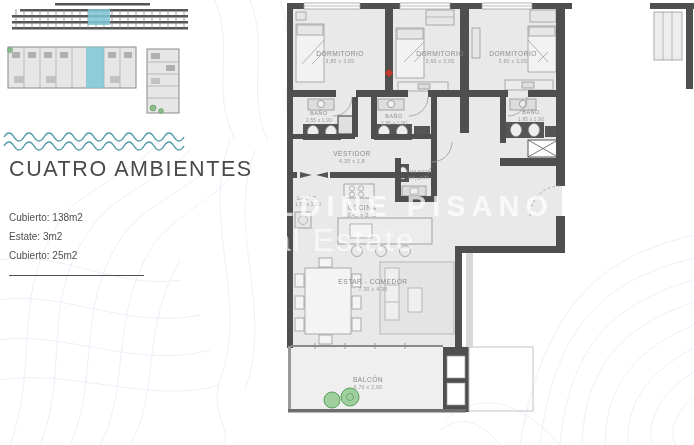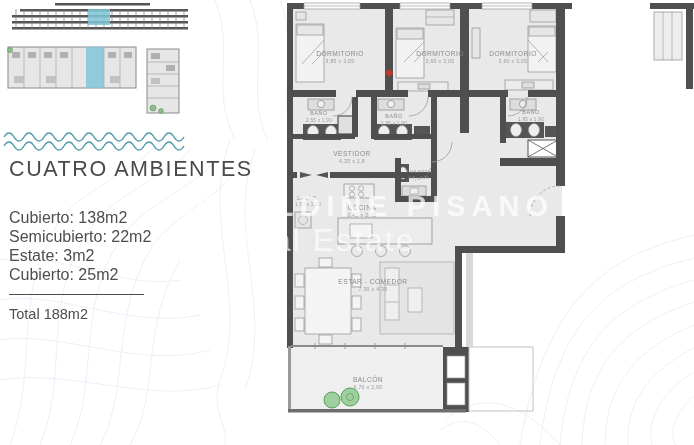--- a/index.html
+++ b/index.html
@@ -2,21 +2,21 @@
 <html><head>
 <meta charset="utf-8">
 <style>
   html,body{margin:0;padding:0;background:#fff;}
   .stage{position:relative;width:694px;height:445px;background:#fff;overflow:hidden;
          font-family:"Liberation Sans",sans-serif;}
   .scene{position:absolute;left:0;top:0;}
   
   .info{position:absolute;left:9px;top:157px;color:#4e4e4e;z-index:4;}
   .info .title{font-size:21.5px;letter-spacing:1.6px;font-weight:400;color:#4a4a4a;}
-  .info .areas{margin-top:26px;font-size:16px;line-height:19px;color:#4e4e4e;}
+  .info .areas{margin-top:26px;font-size:10px;line-height:19px;color:#4e4e4e;}
   .info .divider{width:135px;border-top:1.6px solid #4e4e4e;margin:10px 0 0 0;}
   .info .total{margin-top:11px;font-size:14.5px;color:#4e4e4e;}
   
   .wm{position:absolute;z-index:6;color:rgba(255,255,255,0.72);pointer-events:none;white-space:nowrap;}
   .wm1{left:168px;top:190px;font-size:29px;letter-spacing:6px;font-weight:700;}
   .wm2{left:228px;top:222px;font-size:32px;letter-spacing:2px;color:rgba(255,255,255,0.62);}
   
   .rname{font-family:"Liberation Sans",sans-serif;font-size:6.6px;fill:#8a8a8a;letter-spacing:.5px;}
   .rdims{font-family:"Liberation Sans",sans-serif;font-size:5.2px;fill:#9a9a9a;letter-spacing:.3px;}
   .tiny{font-size:4.4px;}
@@ -321,24 +321,22 @@
       <text class="rname" x="368" y="382">BALCÓN</text>
       <text class="rdims" x="368" y="389">6,70 x 2,90</text>
     </g>
   </g>
 </svg>
 
   <div class="info">
     <div class="title">CUATRO AMBIENTES</div>
     <div class="areas">
       <div>Cubierto: 138m2</div>
-      <div>Semicubierto: 22m2</div>
       <div>Estate: 3m2</div>
       <div>Cubierto: 25m2</div>
     </div>
     <div class="divider"></div>
-    <div class="total">Total 188m2</div>
   </div>
 
   <div class="wm wm1">GERALDINE PISANO</div>
   <div class="wm wm2">Real Estate</div>
 
 </div>
 
 </body></html>

